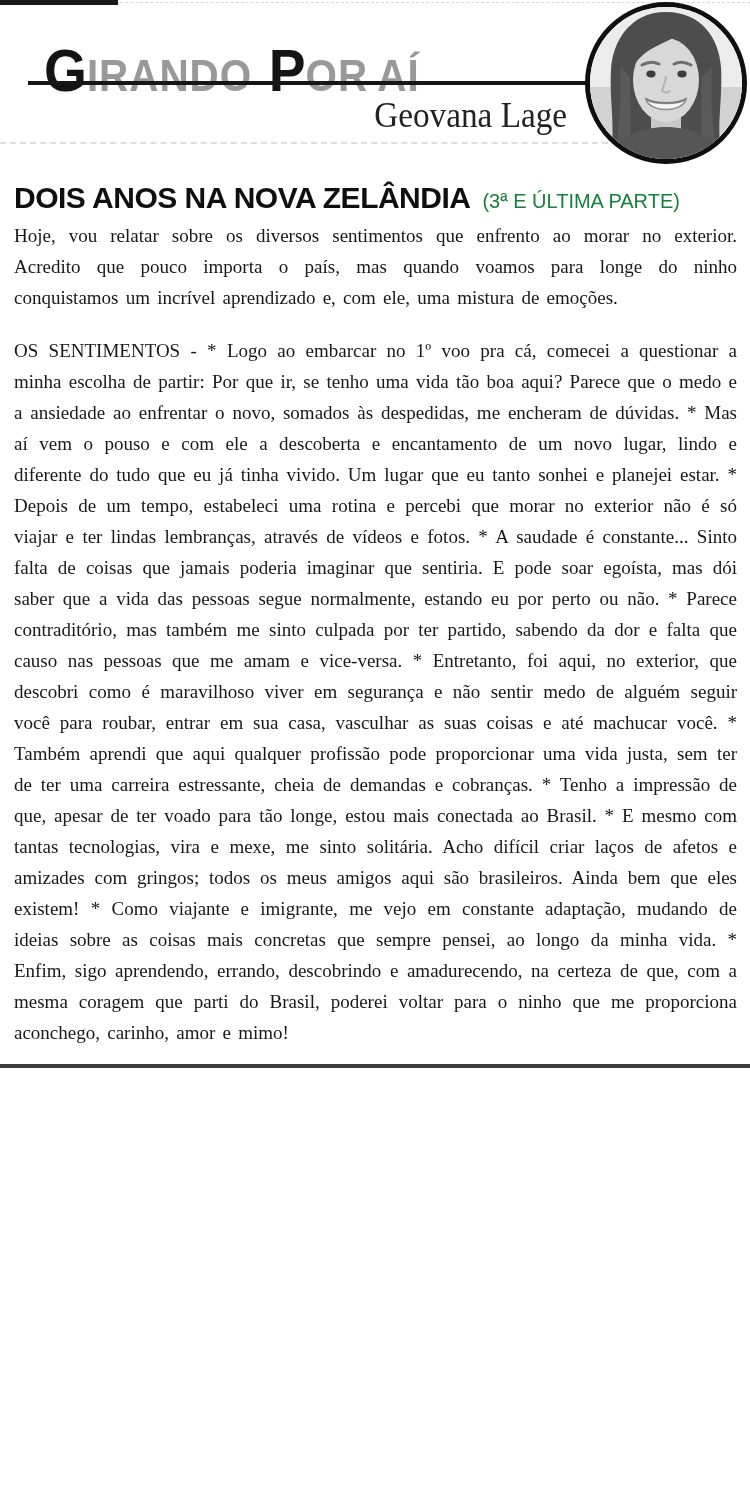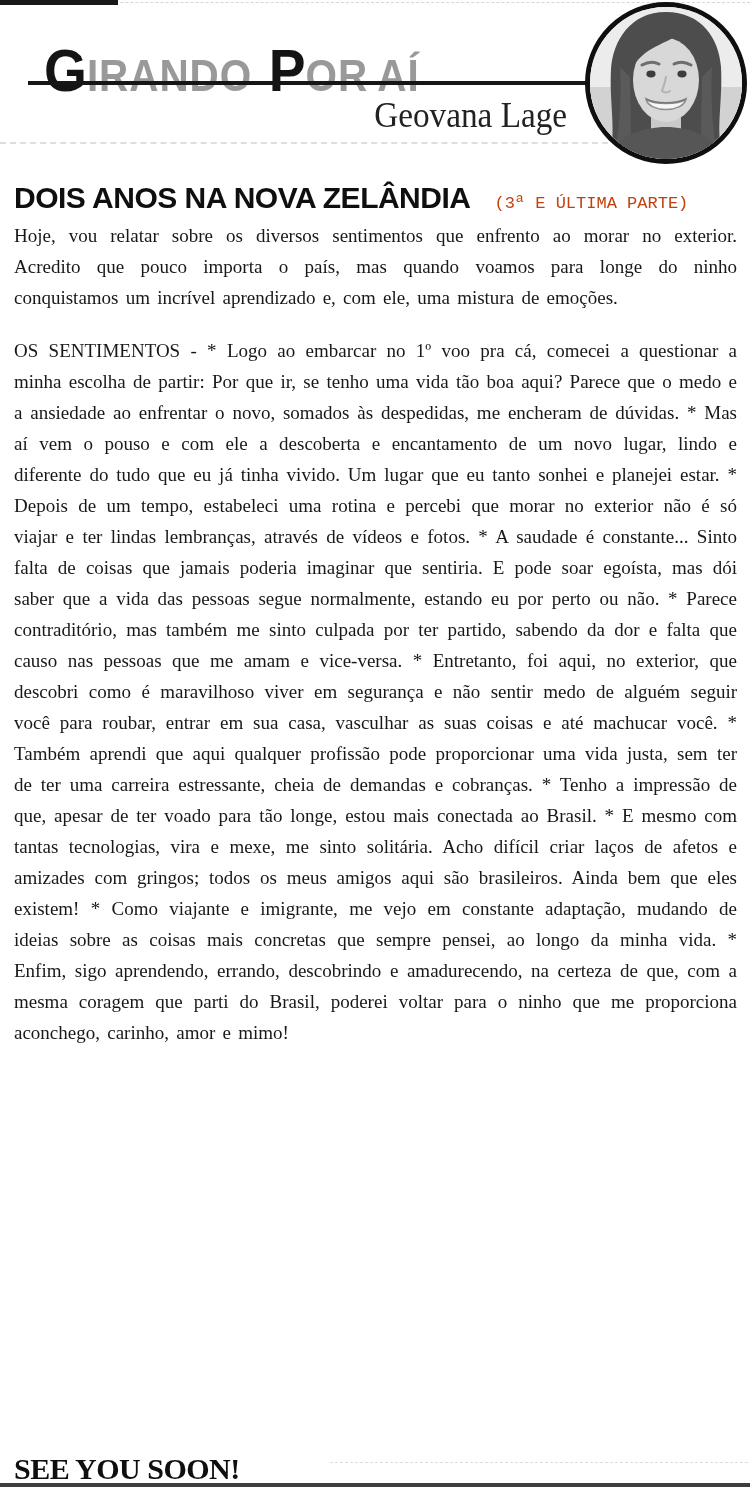--- a/index.html
+++ b/index.html
@@ -1,17 +1,17 @@
 <!DOCTYPE html>
 <html><head>
 <meta charset="utf-8">
 <style>
   html,body{margin:0;padding:0;background:#ffffff;}
   .page{
-    position:relative;width:750px;height:1487px;background:#ffffff;
+    position:relative;width:750px;height:1068px;background:#ffffff;
     overflow:hidden;font-family:"Liberation Serif",serif;color:#161616;
   }
   
   .top-hairline{position:absolute;top:2px;left:0;width:750px;border-top:1px dashed #d6d6d6;}
   .top-black{position:absolute;top:0;left:0;width:118px;height:5px;background:#181818;}
   .bottom-bar{position:absolute;bottom:0;left:0;width:750px;height:4px;background:#3d3d3d;}
   .bottom-side-line{position:absolute;top:1462px;left:330px;width:418px;border-top:1px dashed #dcdcdc;}
   
   .col-title{
     position:absolute;left:44px;top:20px;white-space:nowrap;
@@ -28,28 +28,28 @@
     font-family:"Liberation Serif",serif;font-size:35px;line-height:38px;color:#222222;
     transform:scaleX(0.95);transform-origin:right bottom;white-space:nowrap;
   }
   .header-hairline{position:absolute;top:142px;left:0;width:618px;border-top:2px dashed #dedede;}
   .photo{
     position:absolute;left:585px;top:2px;width:152px;height:152px;
     border:5px solid #0f0f0f;border-radius:50%;overflow:hidden;background:#e6e6e6;
   }
   
   .article{position:absolute;left:14px;top:182px;width:723px;}
-  .headline{display:flex;align-items:baseline;gap:24px;margin:0 0 6px 0;}
+  .headline{display:flex;align-items:baseline;gap:12px;margin:0 0 6px 0;}
   .headline-main{
     font-family:"Liberation Sans",sans-serif;font-weight:bold;font-size:30px;line-height:32px;
     letter-spacing:-0.5px;color:#0f0f0f;white-space:nowrap;
   }
   .headline-note{
-    font-family:Liberation Mono, monospace;font-weight:normal;font-size:17px;line-height:20px;
-    color:#c2410c;white-space:nowrap;
+    font-family:Liberation Sans, sans-serif;font-weight:normal;font-size:20px;line-height:20px;
+    color:#15803d;white-space:nowrap;
   }
   .body-par{
     font-family:"Liberation Serif",serif;font-size:19px;line-height:31px;
     text-align:justify;color:#181818;margin:0 0 22px 0;word-spacing:2.5px;
   }
   .signoff{
     position:absolute;left:14px;top:1452px;margin:0;
     font-family:Liberation Serif, serif;font-weight:bold;font-size:30px;line-height:34px;
     letter-spacing:-0.5px;color:#0f0f0f;
   }

